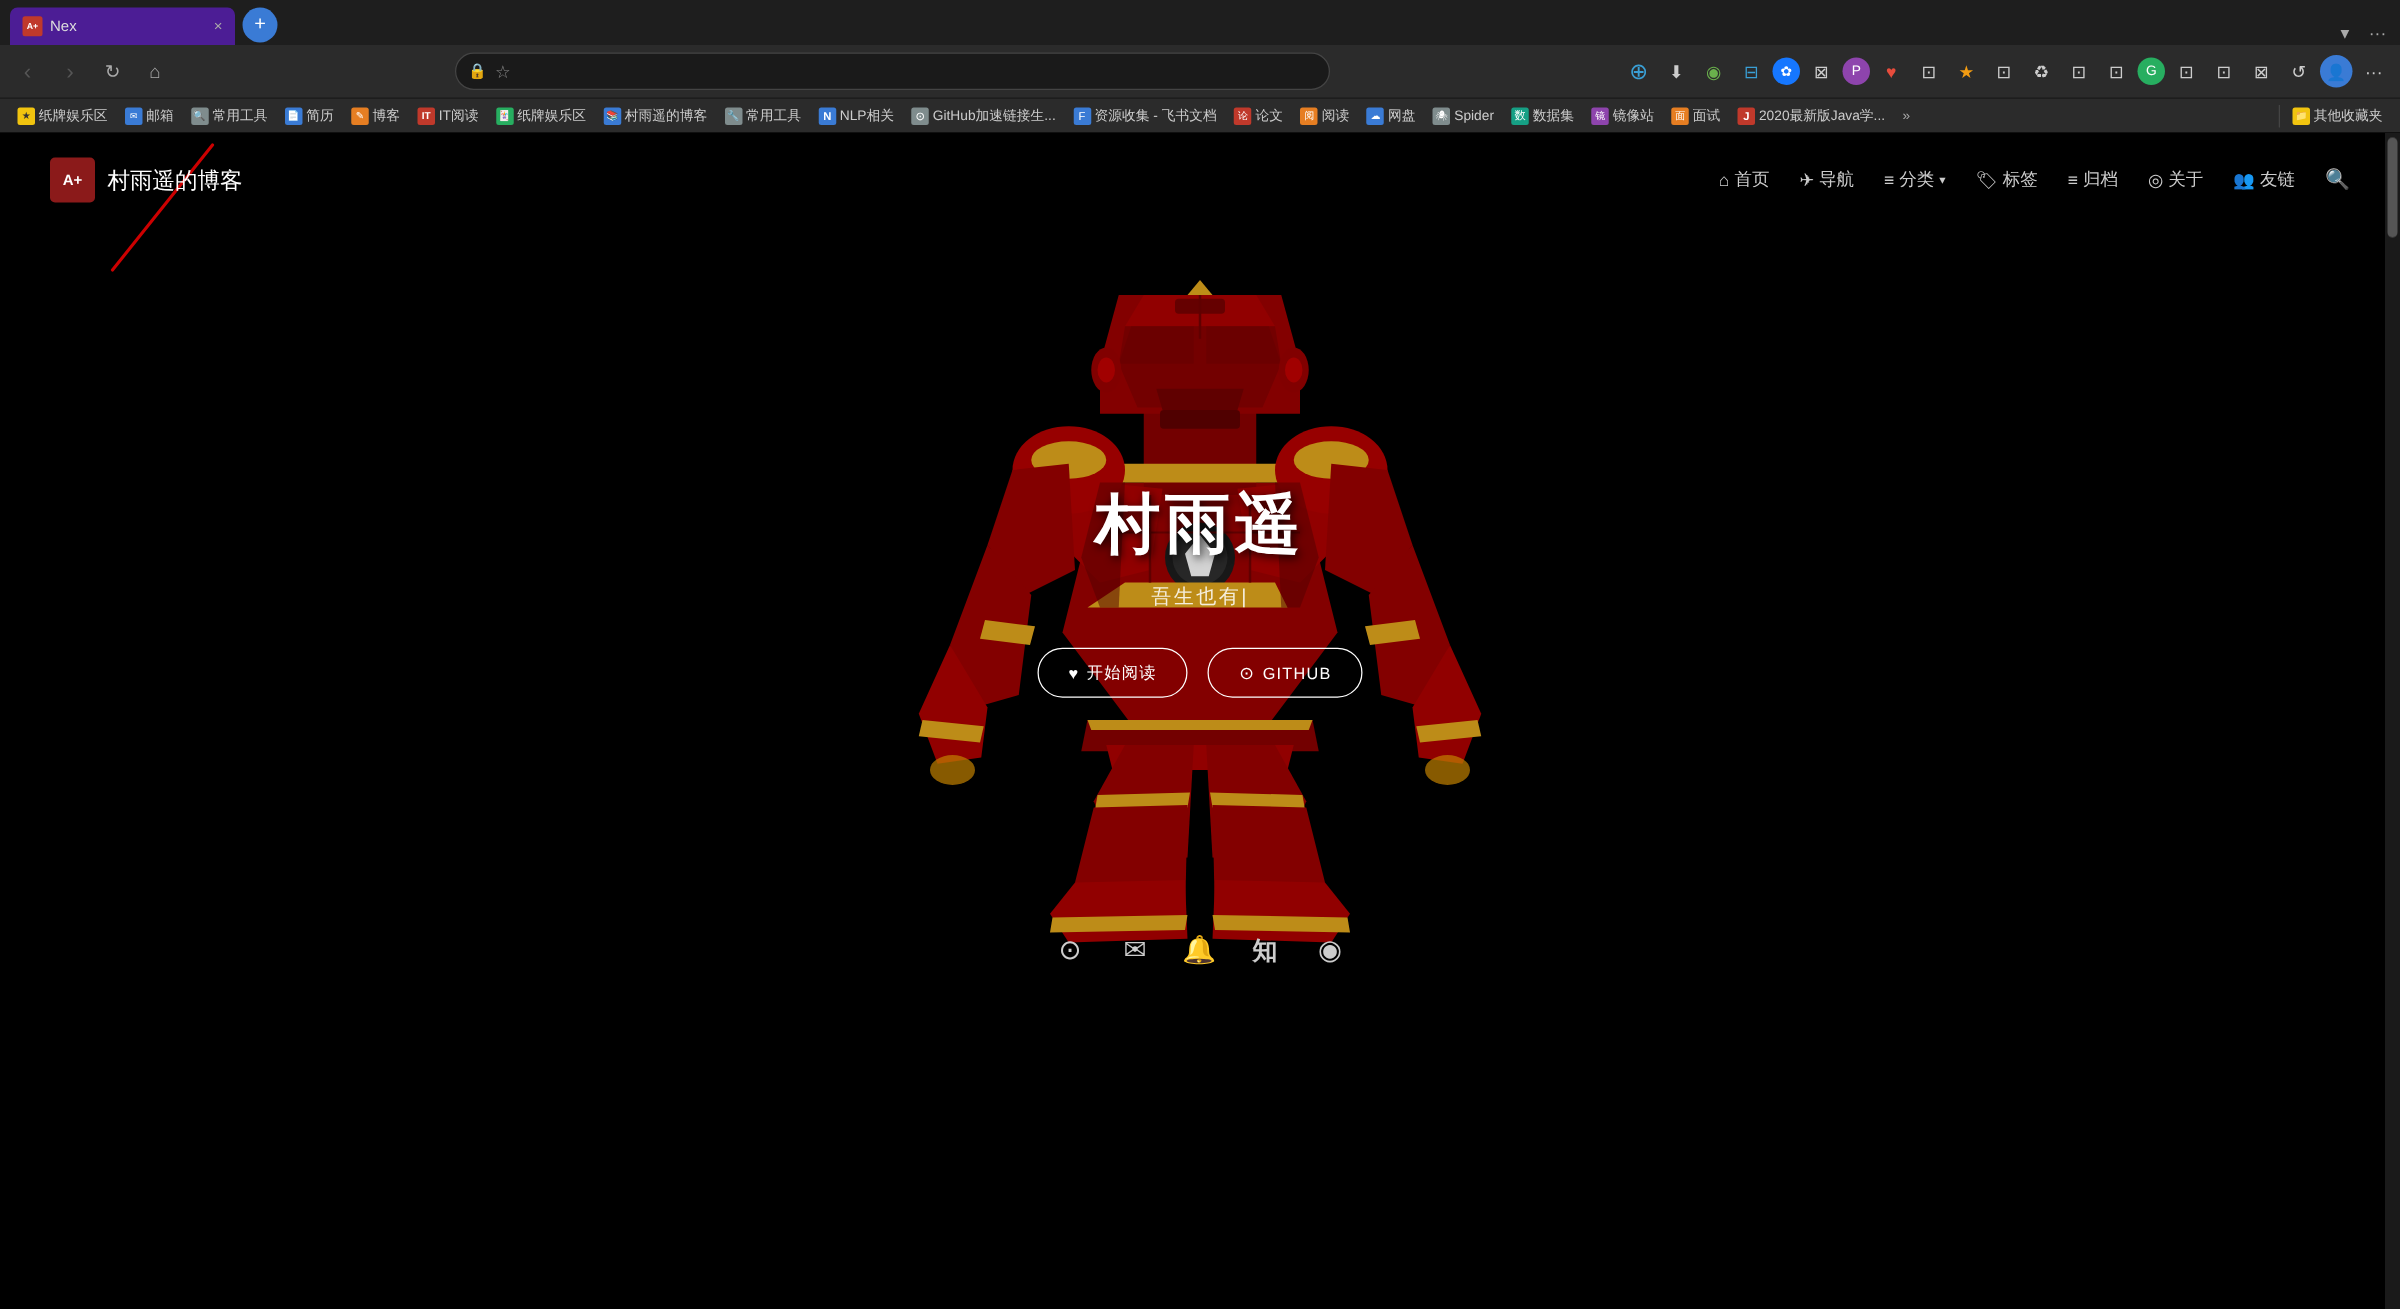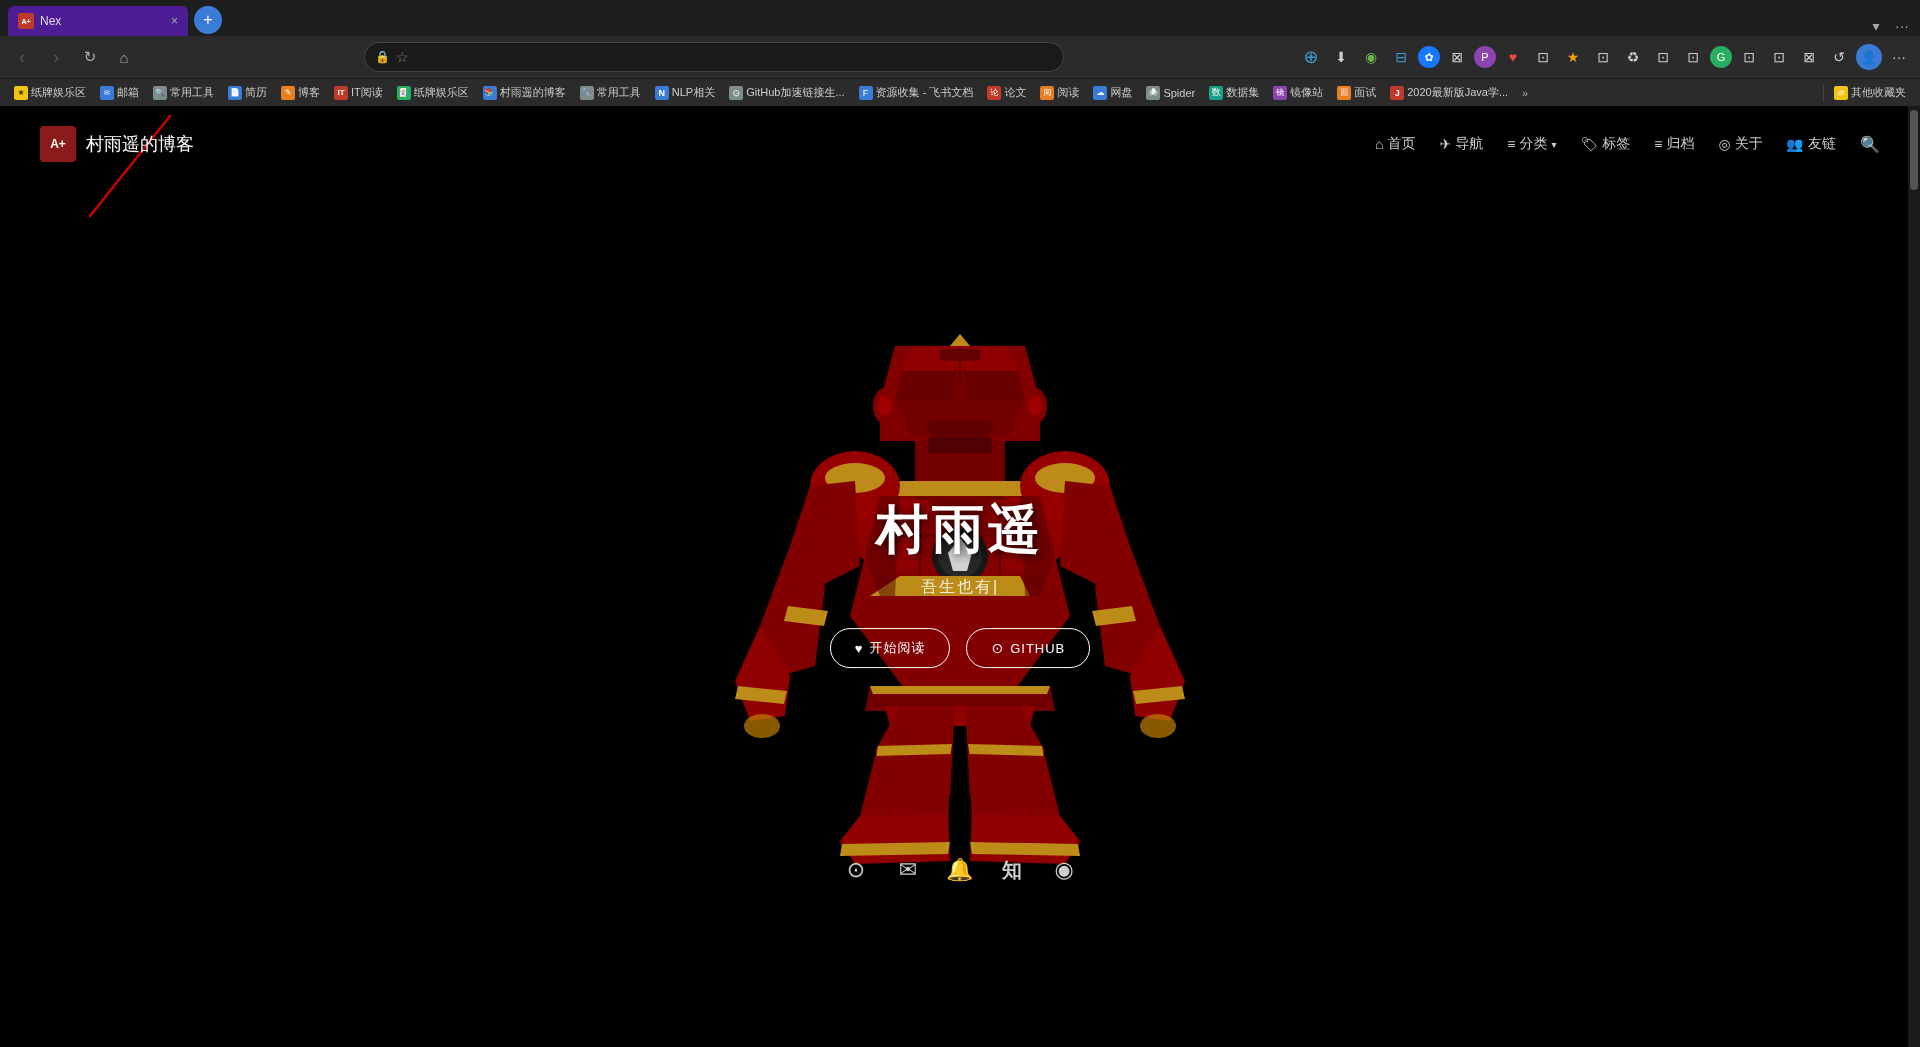--- a/index.html
+++ b/index.html
@@ -269,21 +269,20 @@
       align-items: center;
       gap: 4px;
       text-decoration: none;
     }
 
     
     .hero-section {
       display: flex;
       flex-direction: column;
       align-items: center;
-      justify-content: center;
       min-height: 900px;
       position: relative;
     }
 
     
     .ironman-container {
       position: relative;
       width: 520px;
       height: 680px;
       margin: 0 auto;

